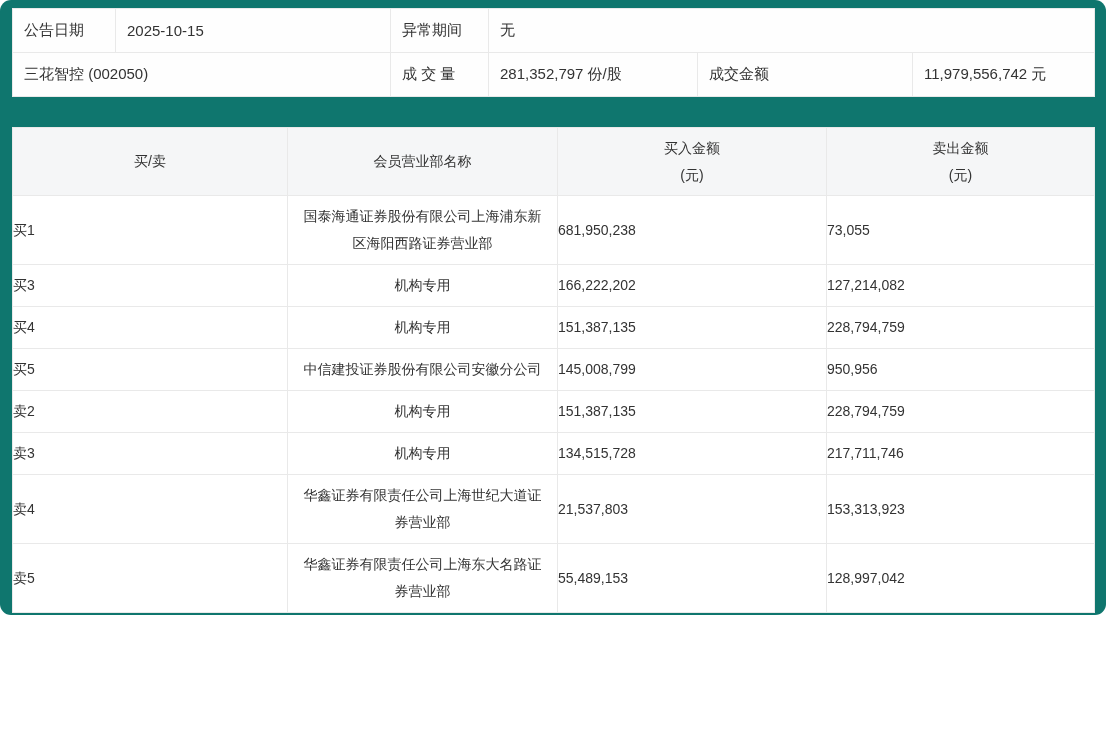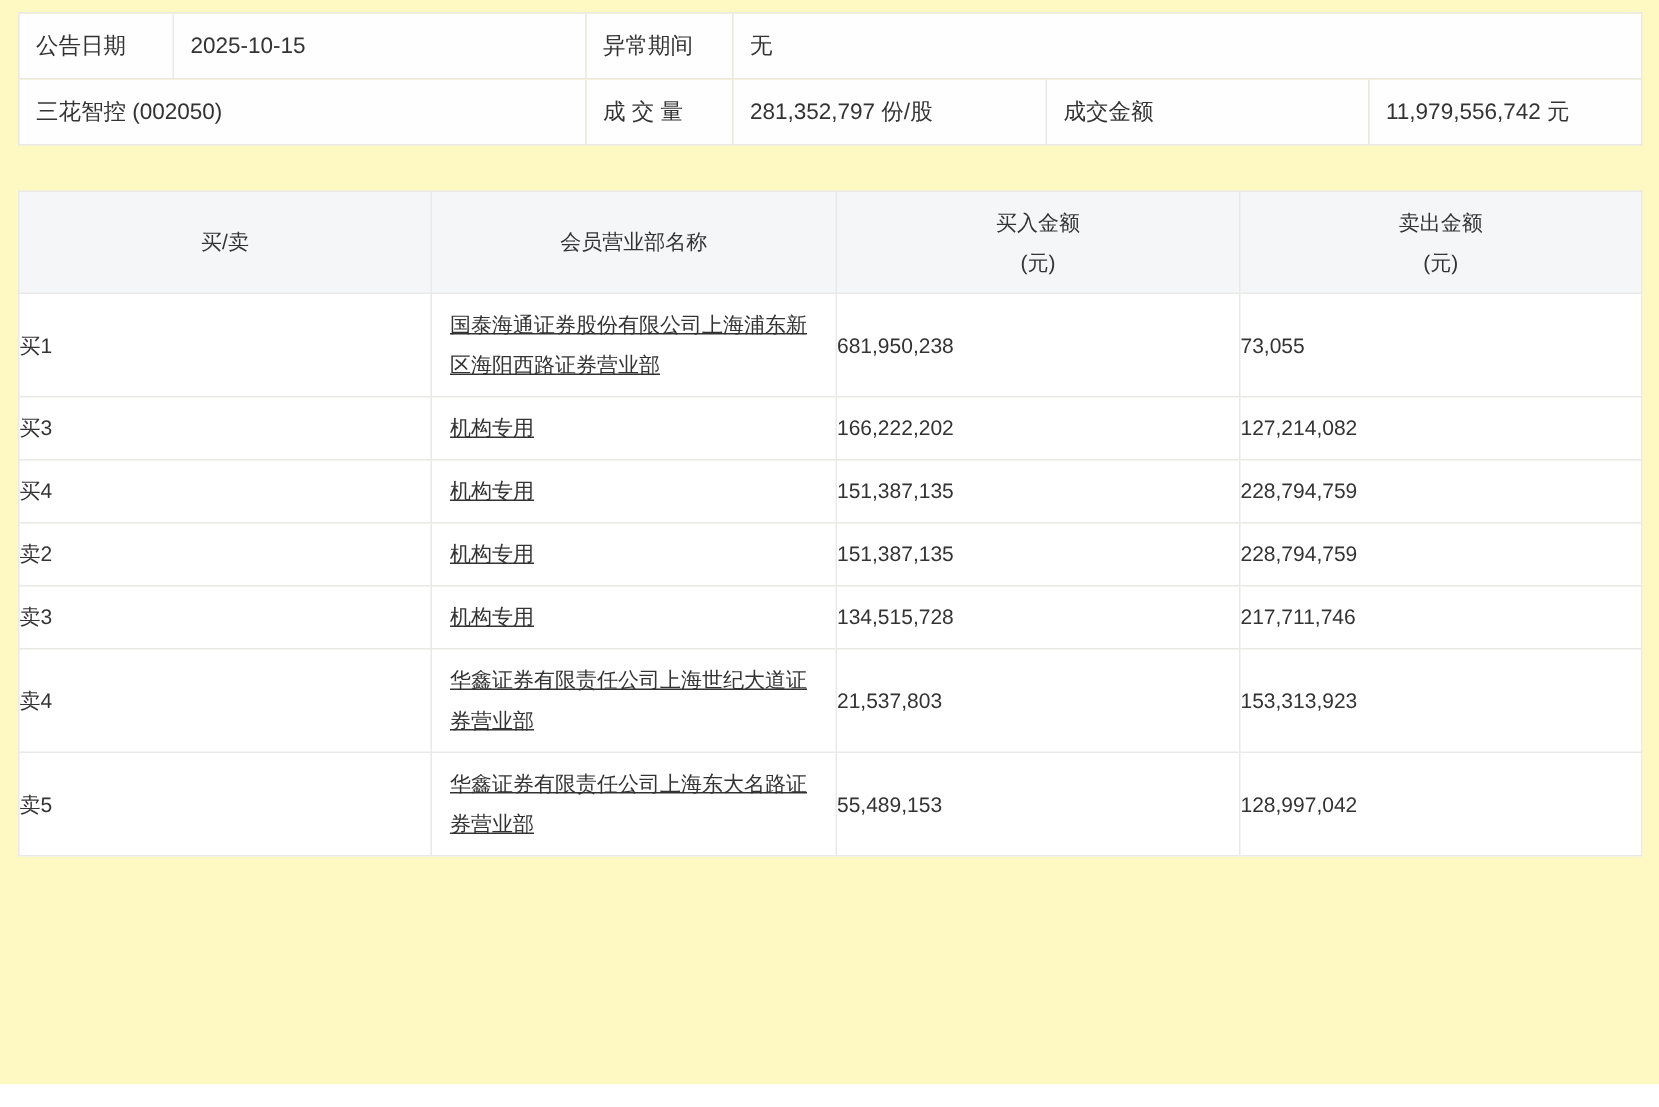--- a/index.html
+++ b/index.html
@@ -4,24 +4,25 @@
 <style>
   html, body {
     margin: 0;
     padding: 0;
     background: #ffffff;
     font-family: "Liberation Sans", sans-serif;
     color: #333333;
   }
   .page {
     width: 1106px;
-    height: 723px;
+    height: 615px;
     box-sizing: border-box;
     padding: 8px 12px 10px 12px;
-    background: #fef9c3;
+    background: #0f766e;
+    border-radius: 11px;
   }
   table {
     border-collapse: collapse;
     table-layout: fixed;
     width: 1082px;
   }
   
   .info-table {
     font-size: 15px;
   }
@@ -55,24 +56,23 @@
   .main-table td {
     border: 1px solid #e9e9e9;
     line-height: 27px;
     padding: 7px 0;
     background: #ffffff;
     vertical-align: middle;
   }
   .main-table td.c-rank {
   }
   .main-table td.c-broker {
-    text-align: left;
+    text-align: center;
     padding: 7px 12px;
     word-break: break-all;
-    text-decoration: underline;
   }
   .main-table td.c-num {
     text-align: left;
     padding-right: 5px;
   }
 </style>
 </head>
 <body>
 
 <div class="page">
@@ -144,20 +144,26 @@
     <td class="c-num">127,214,082</td>
   </tr>
 
   <tr>
     <td class="c-rank">买4</td>
     <td class="c-broker">机构专用</td>
     <td class="c-num">151,387,135</td>
     <td class="c-num">228,794,759</td>
   </tr>
 
+  <tr>
+    <td class="c-rank">买5</td>
+    <td class="c-broker">中信建投证券股份有限公司安徽分公司</td>
+    <td class="c-num">145,008,799</td>
+    <td class="c-num">950,956</td>
+  </tr>
 
 
   <tr>
     <td class="c-rank">卖2</td>
     <td class="c-broker">机构专用</td>
     <td class="c-num">151,387,135</td>
     <td class="c-num">228,794,759</td>
   </tr>
 
   <tr>

